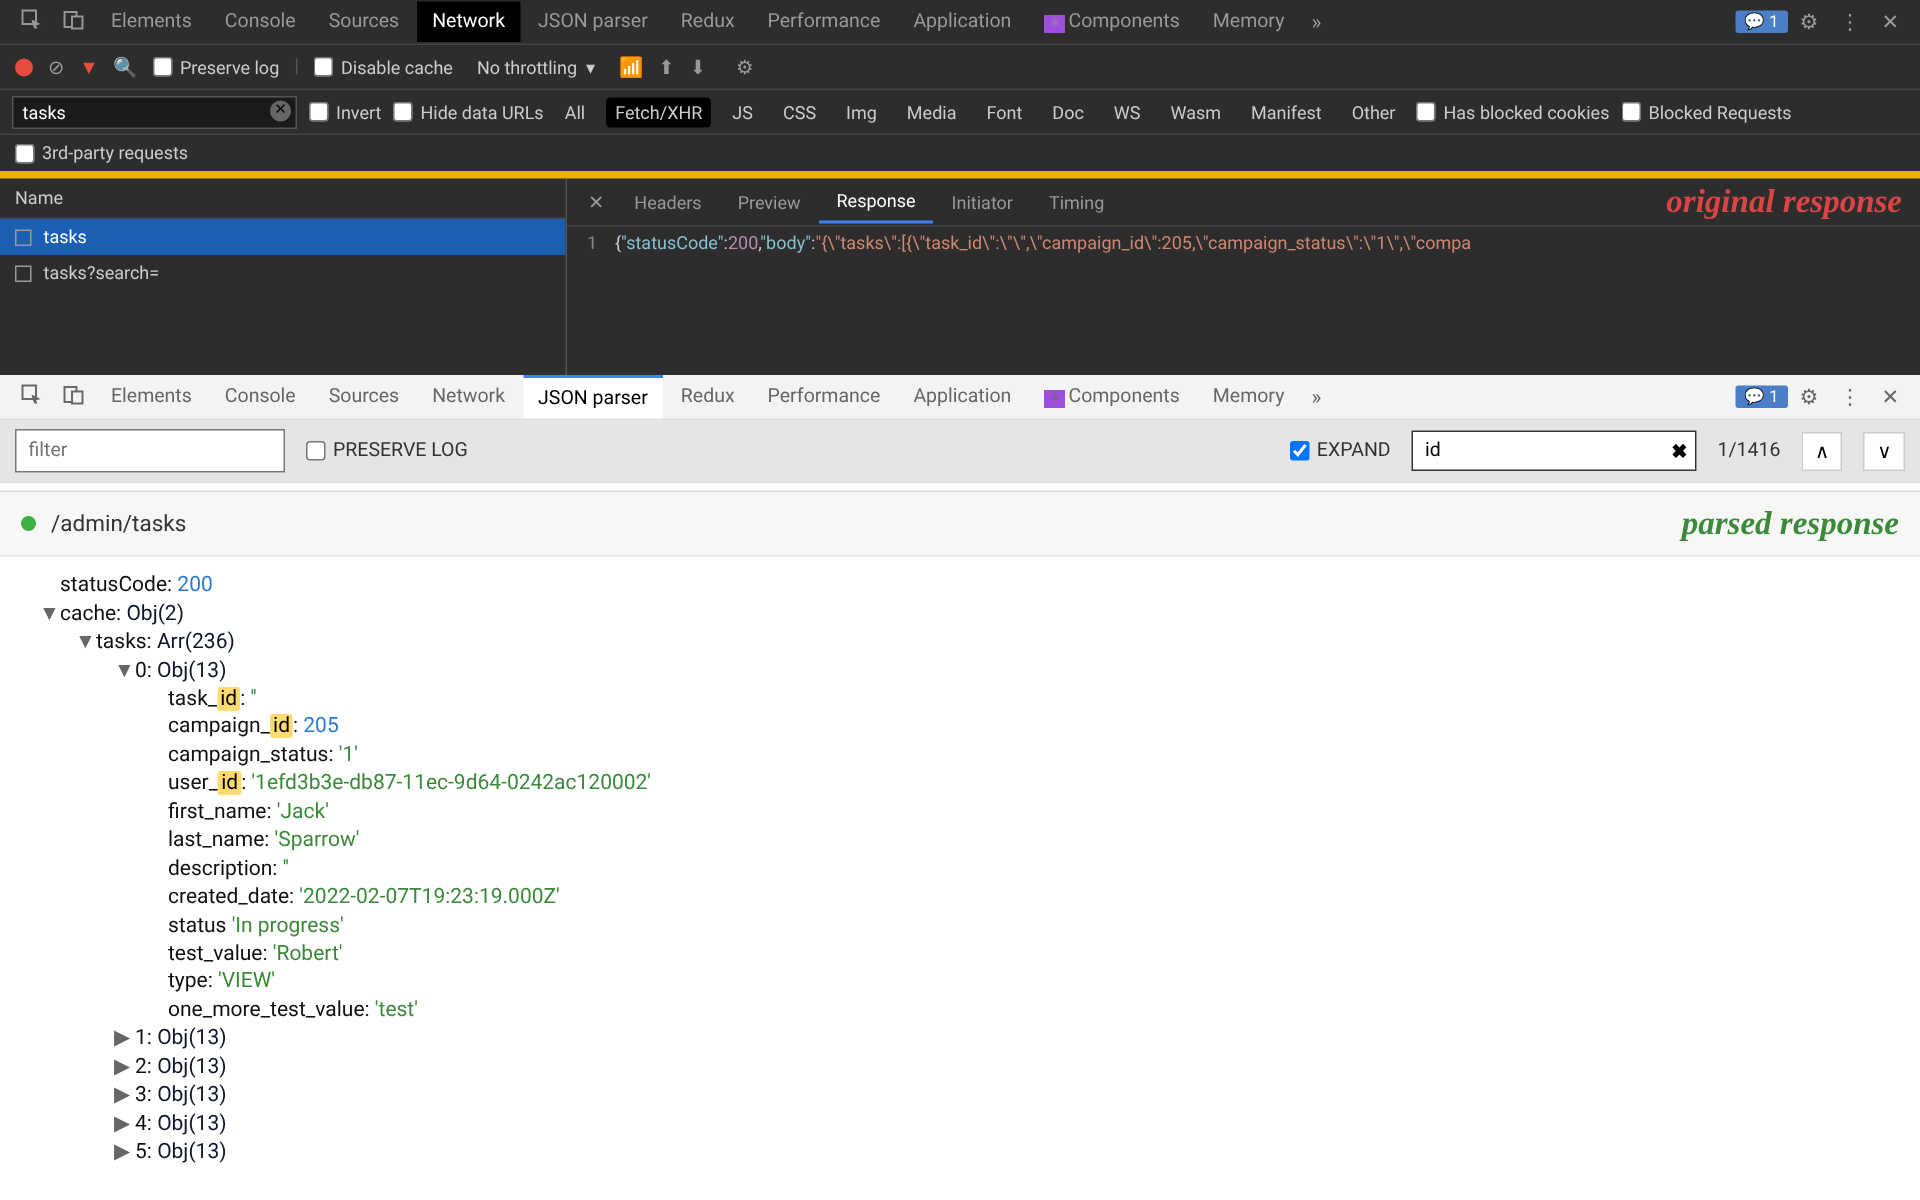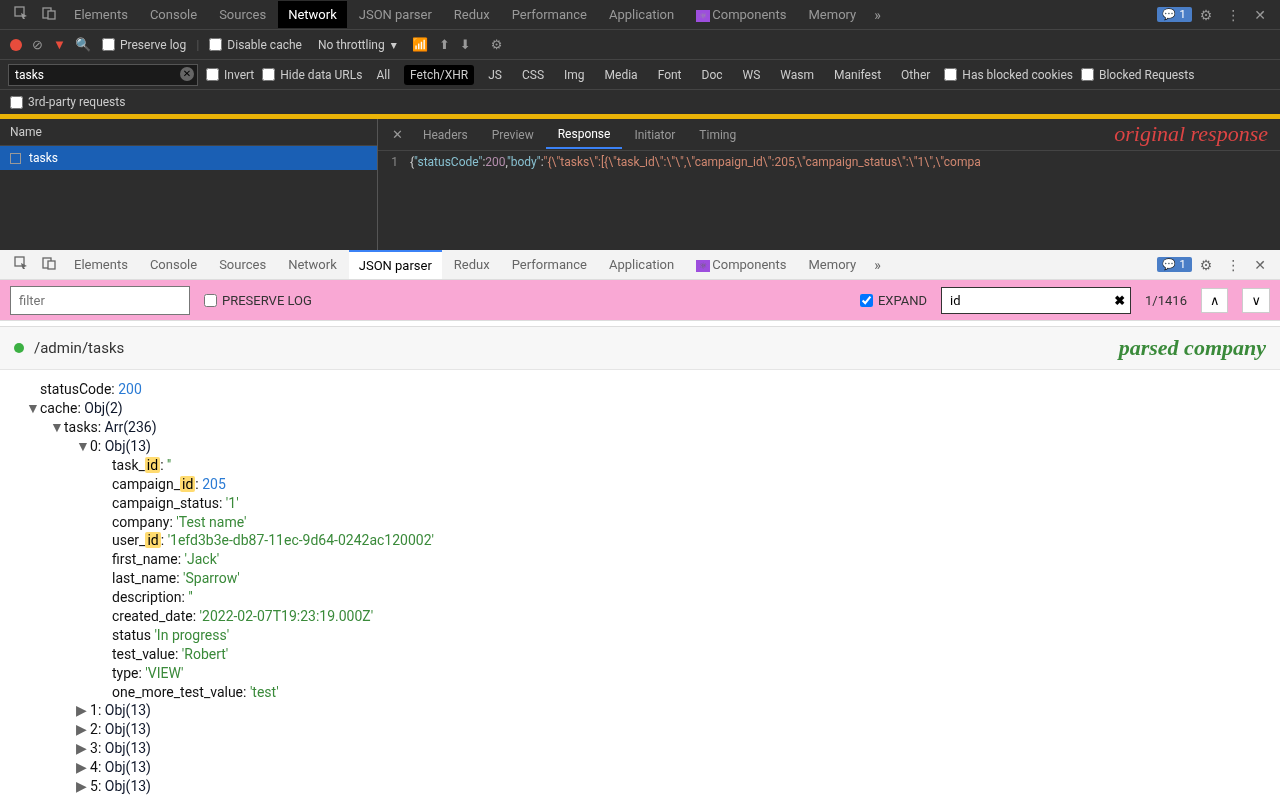--- a/index.html
+++ b/index.html
@@ -43,32 +43,32 @@
 .response-tabs .close { padding: 4px 8px; color: #999; cursor: pointer; }
 .response-tabs .rtab { padding: 6px 12px; color: #999; cursor: pointer; font-size: 12px; }
 .response-tabs .rtab.active { color: #fff; border-bottom: 2px solid #3b82f6; }
 .response-content { padding: 4px 8px; font-family: Menlo, Monaco, monospace; font-size: 12px; color: #ccc; display: flex; }
 .line-no { color: #888; margin-right: 12px; text-align: right; width: 12px; }
 .json-raw { color: #ccc; white-space: nowrap; overflow: hidden; }
 .json-raw .key { color: #88c0d0; }
 .json-raw .num { color: #b48ead; }
 .json-raw .str { color: #d08770; }
 
-.annotation { position: absolute; color: #d44; font-weight: normal; font-style: italic; font-size: 22px; font-family: "Comic Sans MS", cursive; pointer-events: none; }
+.annotation { position: absolute; color: #d44; font-weight: bold; font-style: italic; font-size: 22px; font-family: "Comic Sans MS", cursive; pointer-events: none; }
 .annotation-top { top: 2px; right: 12px; }
 
 
 .devtools-bottom { display: flex; flex-direction: column; height: 550px; }
 .tab-bar-light { display: flex; align-items: center; height: 30px; background: #f3f3f3; border-bottom: 1px solid #ddd; padding: 0 8px; gap: 2px; }
 .tab-bar-light .icon-btn { padding: 4px 6px; color: #666; cursor: pointer; font-size: 14px; }
 .tab-bar-light .tab { padding: 6px 10px; color: #666; cursor: pointer; font-size: 13px; }
 .tab-bar-light .tab.active { color: #000; background: #fff; border-top: 2px solid #3b82f6; }
 .tab-bar-light .spacer { flex: 1; }
 
-.json-toolbar { display: flex; align-items: center; height: 42px; padding: 0 10px; gap: 14px; border-bottom: 1px solid #ddd; background: #f9a8d4; }
+.json-toolbar { display: flex; align-items: center; height: 42px; padding: 0 10px; gap: 14px; border-bottom: 1px solid #ddd; background: #e5e5e5; }
 .filter-light { border: 1px solid #777; padding: 6px 8px; width: 180px; font-size: 13px; color: #888; }
 .json-toolbar .checkbox-group { color: #333; font-size: 13px; }
 .json-toolbar .spacer { flex: 1; }
 .search-box { border: 1px solid #333; padding: 5px 24px 5px 8px; width: 190px; font-size: 13px; position: relative; }
 .search-wrap { position: relative; }
 .search-clear { position: absolute; right: 6px; top: 6px; font-weight: bold; cursor: pointer; }
 .result-count { font-size: 13px; color: #333; }
 .nav-btn { border: 1px solid #ccc; padding: 4px 8px; cursor: pointer; background: #fff; }
 
 .divider-strip { height: 6px; border-bottom: 1px solid #ddd; }
@@ -189,20 +189,24 @@
       </label>
   </div>
 
   <div class="network-body">
     <div class="request-list">
       <div class="list-header">Name</div>
       <div class="request-item selected">
           <span class="box"></span>
           <span>tasks</span>
         </div>
+      <div class="request-item">
+          <span class="box"></span>
+          <span>tasks?search=</span>
+        </div>
     </div>
     <div class="response-area">
       <div class="annotation annotation-top">original response</div>
       <div class="response-tabs">
         <span class="close">✕</span>
         <span class="rtab">Headers</span>
         <span class="rtab">Preview</span>
         <span class="rtab active">Response</span>
         <span class="rtab">Initiator</span>
         <span class="rtab">Timing</span>
@@ -266,33 +270,32 @@
     <span class="result-count">1/1416</span>
     <span class="nav-btn">∧</span>
     <span class="nav-btn">∨</span>
   </div>
 
   <div class="divider-strip"></div>
 
   <div class="endpoint-row">
     <span class="status-dot"></span>
     <span class="endpoint-path">/admin/tasks</span>
-    <span class="annotation-bottom">parsed company</span>
+    <span class="annotation-bottom">parsed response</span>
   </div>
 
   <div class="json-tree">
     <div class="tree-row indent-0"><span class="key-txt">statusCode: </span><span class="num-val">200</span></div>
     <div class="tree-row" style="padding-left:6px"><span class="arrow">▼</span><span class="key-txt">cache: </span><span class="meta">Obj(2)</span></div>
     <div class="tree-row" style="padding-left:30px"><span class="arrow">▼</span><span class="key-txt">tasks: </span><span class="meta">Arr(236)</span></div>
     <div class="tree-row" style="padding-left:56px"><span class="arrow">▼</span><span class="key-txt">0: </span><span class="meta">Obj(13)</span></div>
 
     <div class="tree-row indent-3"><span class="key-txt">task_</span><span class="highlight">id</span><span class="key-txt">: </span><span class="str-val">''</span></div>
     <div class="tree-row indent-3"><span class="key-txt">campaign_</span><span class="highlight">id</span><span class="key-txt">: </span><span class="num-val">205</span></div>
     <div class="tree-row indent-3"><span class="key-txt">campaign_status: </span><span class="str-val">'1'</span></div>
-    <div class="tree-row indent-3"><span class="key-txt">company: </span><span class="str-val">'Test name'</span></div>
     <div class="tree-row indent-3"><span class="key-txt">user_</span><span class="highlight">id</span><span class="key-txt">: </span><span class="str-val">'1efd3b3e-db87-11ec-9d64-0242ac120002'</span></div>
     <div class="tree-row indent-3"><span class="key-txt">first_name: </span><span class="str-val">'Jack'</span></div>
     <div class="tree-row indent-3"><span class="key-txt">last_name: </span><span class="str-val">'Sparrow'</span></div>
     <div class="tree-row indent-3"><span class="key-txt">description: </span><span class="str-val">''</span></div>
     <div class="tree-row indent-3"><span class="key-txt">created_date: </span><span class="str-val">'2022-02-07T19:23:19.000Z'</span></div>
     <div class="tree-row indent-3"><span class="key-txt">status </span><span class="str-val">'In progress'</span></div>
     <div class="tree-row indent-3"><span class="key-txt">test_value: </span><span class="str-val">'Robert'</span></div>
     <div class="tree-row indent-3"><span class="key-txt">type: </span><span class="str-val">'VIEW'</span></div>
     <div class="tree-row indent-3"><span class="key-txt">one_more_test_value: </span><span class="str-val">'test'</span></div>
 

